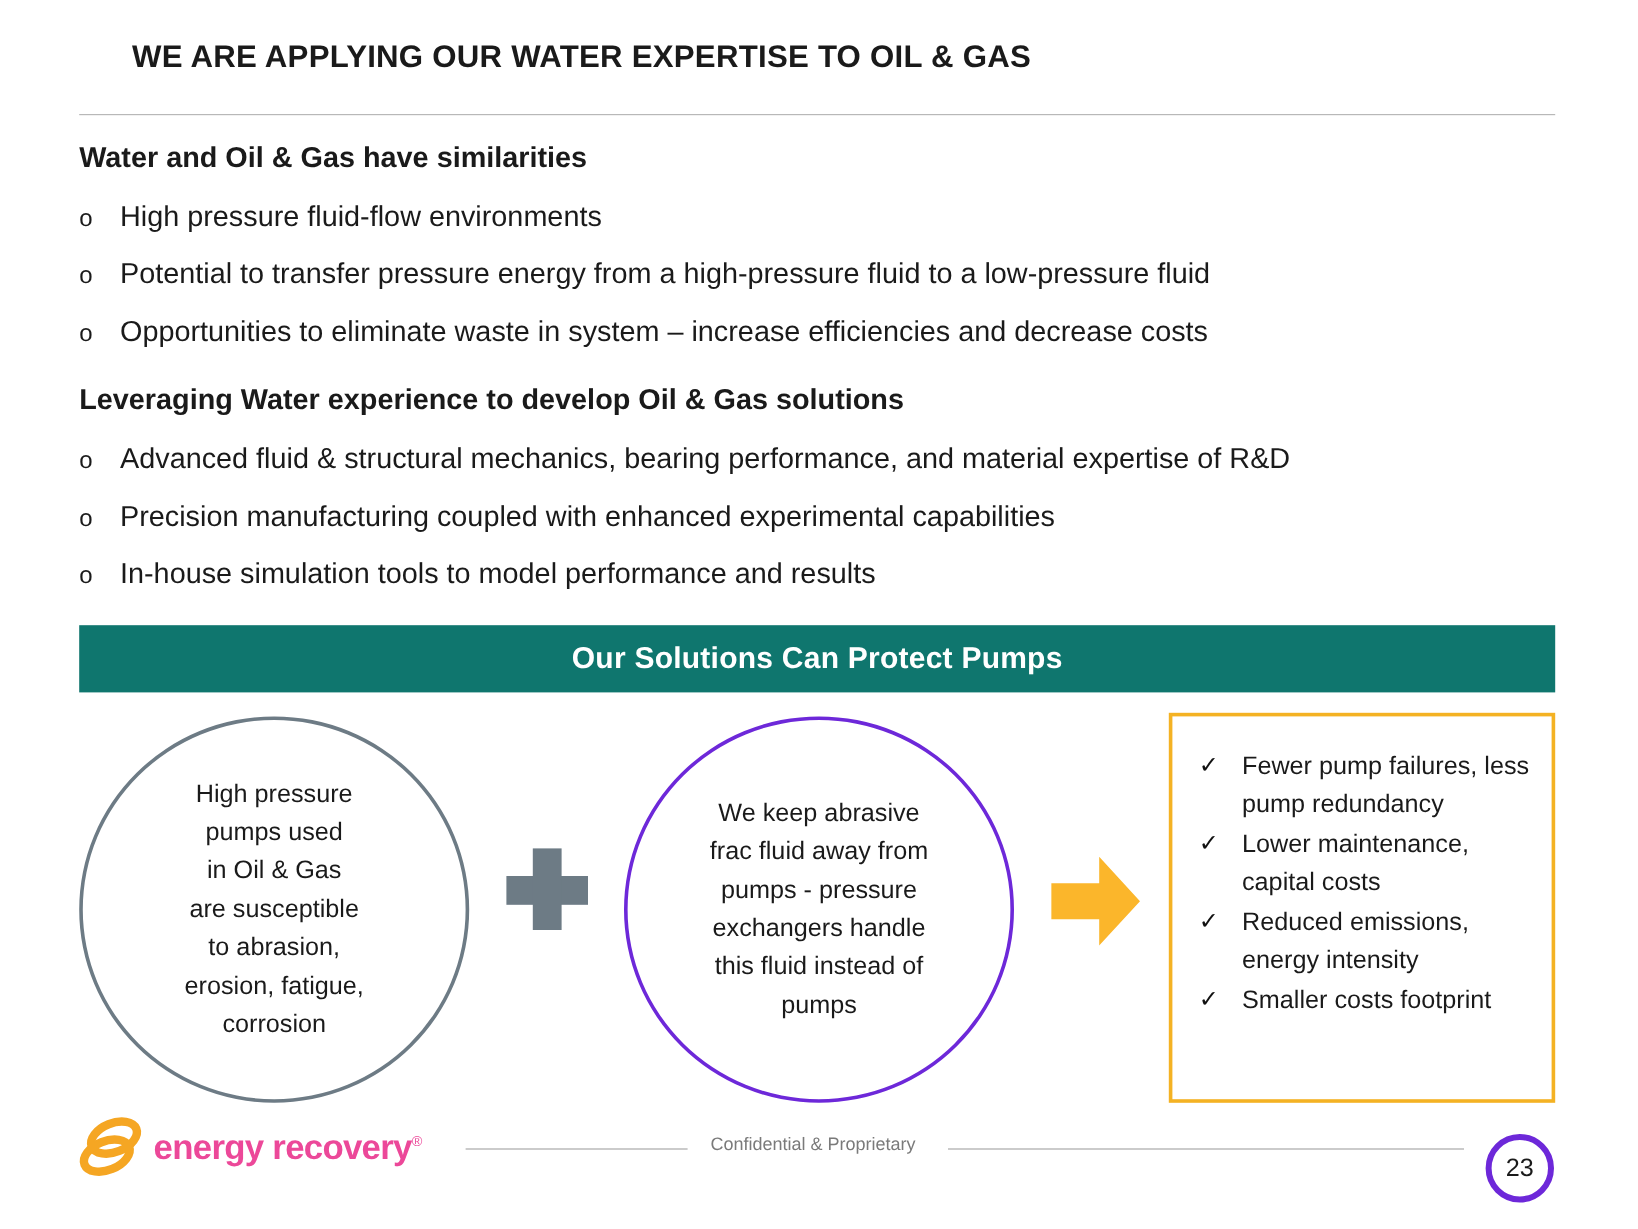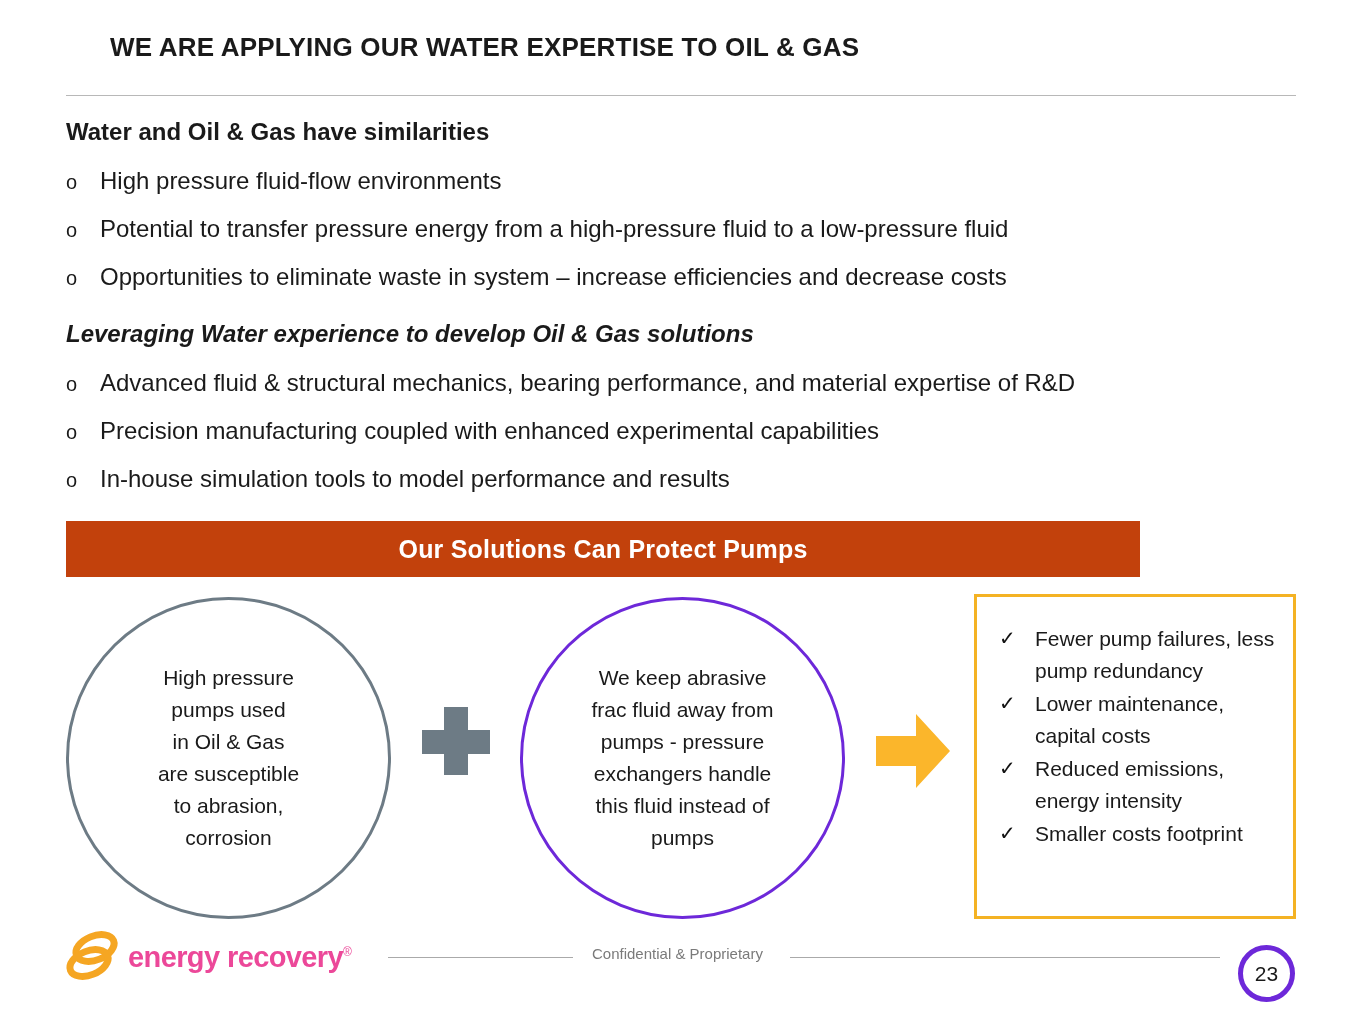--- a/index.html
+++ b/index.html
@@ -70,23 +70,23 @@
     line-height: 1;
     color: #1a1a1a;
   }
   .bullet-text { display: inline-block; }
 
   
   .banner {
     position: absolute;
     left: 66px;
     top: 521px;
-    width: 1074px;
+    width: 1230px;
     height: 56px;
-    background: #c2410c;
+    background: #0f766e;
     display: flex;
     align-items: center;
     justify-content: center;
   }
   .banner-text {
     font-size: 25px;
     font-weight: bold;
     color: #ffffff;
     letter-spacing: 0.2px;
   }
@@ -246,21 +246,21 @@
   </div>
   <div class="bullet-row" style="top:215px;">
     <span class="bullet-marker">o</span>
     <span class="bullet-text">Potential to transfer pressure energy from a high-pressure fluid to a low-pressure fluid</span>
   </div>
   <div class="bullet-row" style="top:263px;">
     <span class="bullet-marker">o</span>
     <span class="bullet-text">Opportunities to eliminate waste in system – increase efficiencies and decrease costs</span>
   </div>
 
-  <div class="section-head" style="top:320px;font-style:italic;">Leveraging Water experience to develop Oil &amp; Gas solutions</div>
+  <div class="section-head" style="top:320px;">Leveraging Water experience to develop Oil &amp; Gas solutions</div>
 
   <div class="bullet-row" style="top:369px;">
     <span class="bullet-marker">o</span>
     <span class="bullet-text">Advanced fluid &amp; structural mechanics, bearing performance, and material expertise of R&amp;D</span>
   </div>
   <div class="bullet-row" style="top:417px;">
     <span class="bullet-marker">o</span>
     <span class="bullet-text">Precision manufacturing coupled with enhanced experimental capabilities</span>
   </div>
   <div class="bullet-row" style="top:465px;">
@@ -274,20 +274,21 @@
 
   <div class="diagram">
 
     <div class="circle circle-gray">
       <div class="circle-text">
         <div>High pressure</div>
         <div>pumps used</div>
         <div>in Oil &amp; Gas</div>
         <div>are susceptible</div>
         <div>to abrasion,</div>
+        <div>erosion, fatigue,</div>
         <div>corrosion</div>
       </div>
     </div>
 
     <div class="plus-wrap">
       <div class="bar h"></div>
       <div class="bar v"></div>
     </div>
 
     <div class="circle circle-orange">

